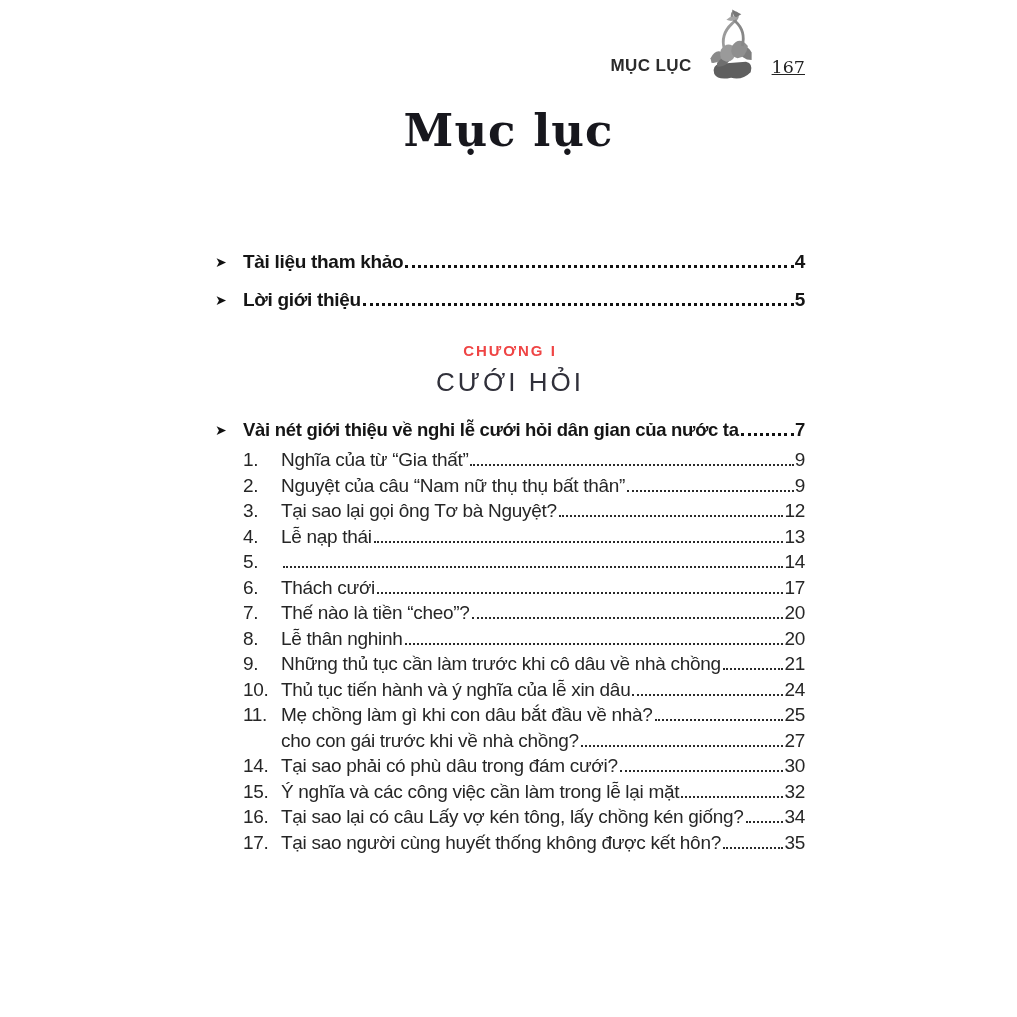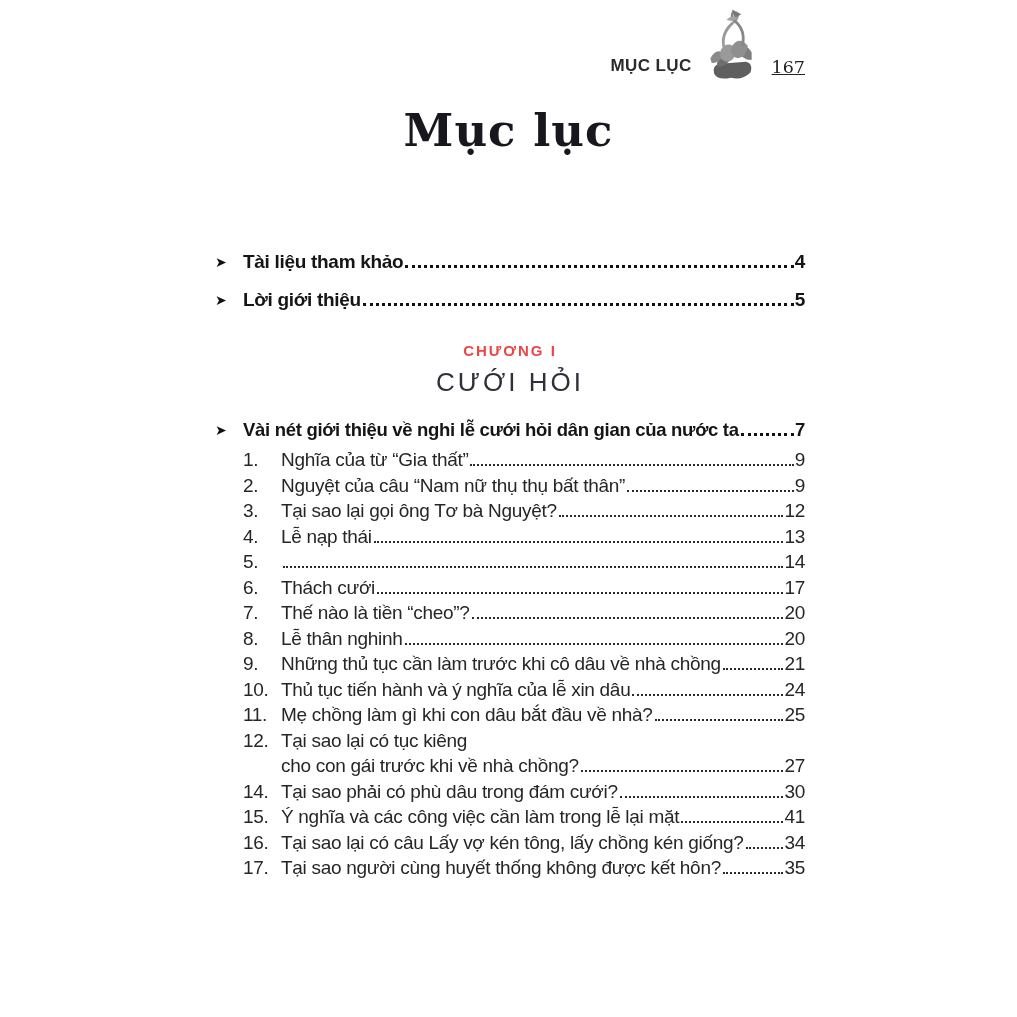--- a/index.html
+++ b/index.html
@@ -184,24 +184,20 @@
         </li>
         <li>
           <div class="row">
             <span class="num">11.</span>
             <span class="txt">Mẹ chồng làm gì khi con dâu bắt đầu về nhà?</span>
             <span class="leader"></span>
             <span class="pg">25</span>
           </div>
         </li>
         <li>
-          <div class="row">
-            <span class="num">12.</span>
-            <span class="txt">Tại sao lại có tục kiêng</span>
-          </div>
         </li>
         <li>
           <div class="row cont">
             <span class="num"></span>
             <span class="txt">cho con gái trước khi về nhà chồng?</span>
             <span class="leader"></span>
             <span class="pg">27</span>
           </div>
         </li>
         <li>
@@ -210,21 +206,21 @@
             <span class="txt">Tại sao phải có phù dâu trong đám cưới?</span>
             <span class="leader"></span>
             <span class="pg">30</span>
           </div>
         </li>
         <li>
           <div class="row">
             <span class="num">15.</span>
             <span class="txt">Ý nghĩa và các công việc cần làm trong lễ lại mặt</span>
             <span class="leader"></span>
-            <span class="pg">41</span>
+            <span class="pg">32</span>
           </div>
         </li>
         <li>
           <div class="row">
             <span class="num">16.</span>
             <span class="txt">Tại sao lại có câu Lấy vợ kén tông, lấy chồng kén giống?</span>
             <span class="leader"></span>
             <span class="pg">34</span>
           </div>
         </li>

